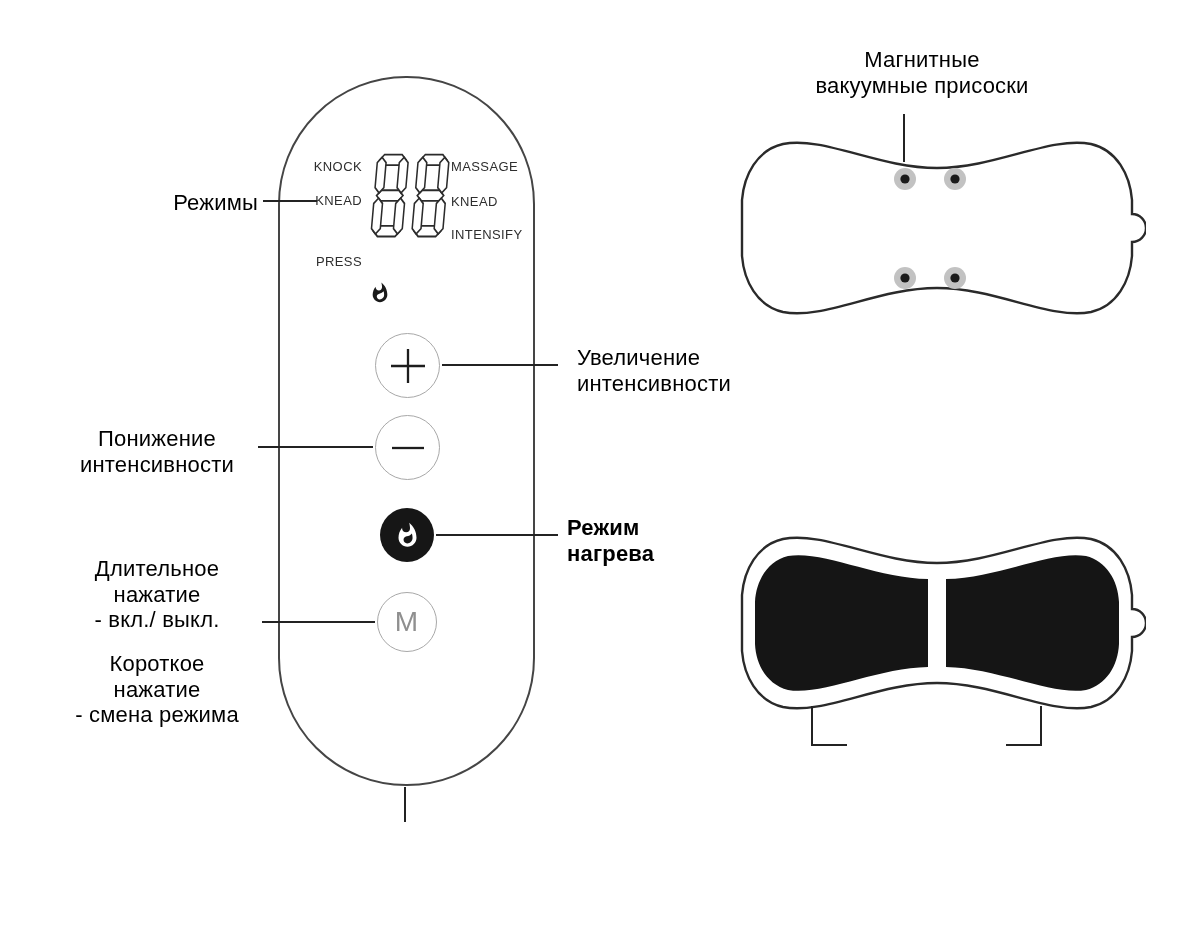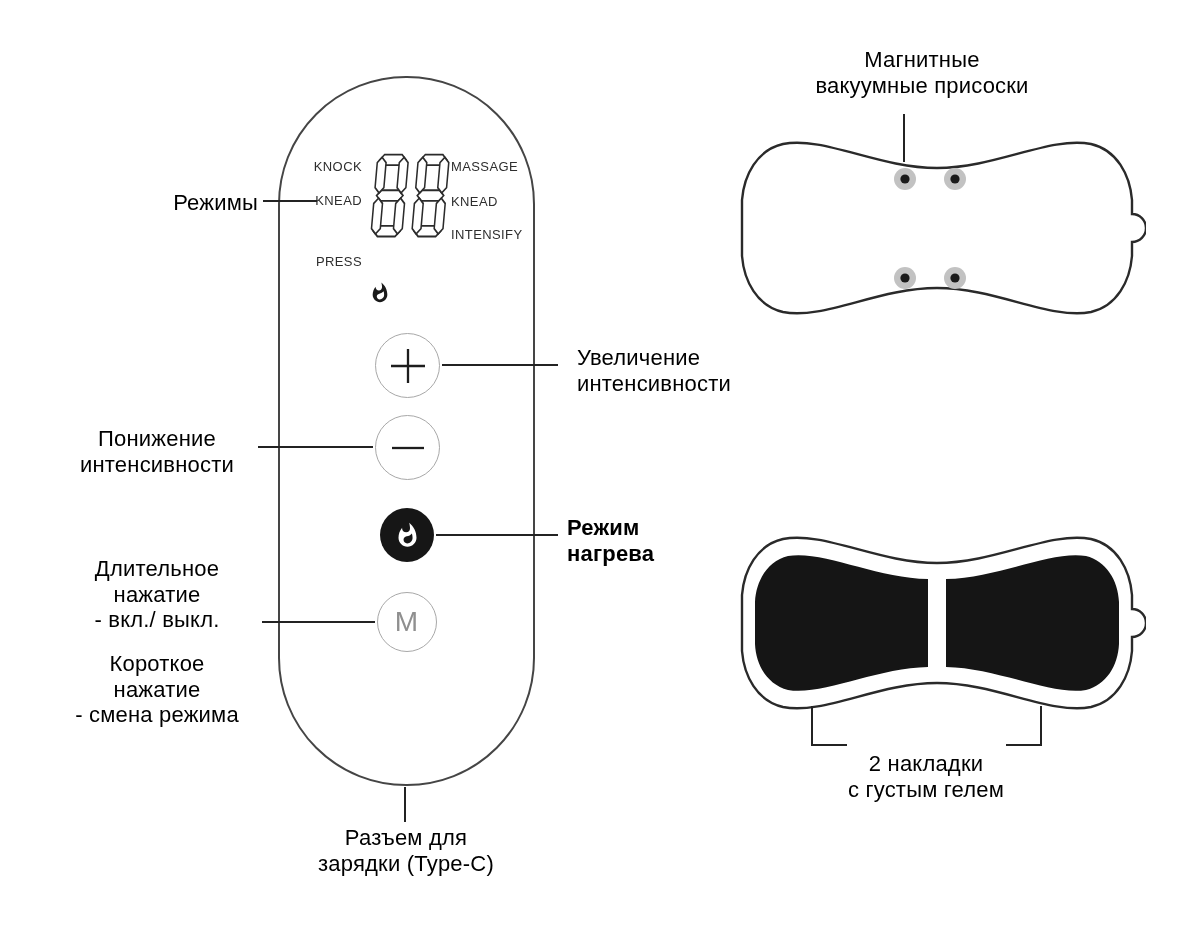--- a/index.html
+++ b/index.html
@@ -109,22 +109,20 @@
   <div class="label center" style="left:37px;top:426px;width:240px;">Понижение
 интенсивности</div>
   <div class="label" style="left:567px;top:515px;font-weight:bold;">Режим
 нагрева</div>
   <div class="label center" style="left:37px;top:556px;width:240px;">Длительное
 нажатие
 - вкл./ выкл.</div>
   <div class="label center" style="left:37px;top:651px;width:240px;">Короткое
 нажатие
 - смена режима</div>
-  <div class="label center" style="left:294px;top:825px;width:224px;">Разъем для
-зарядки (Type-C)</div>
 
   <div class="label center" style="left:786px;top:47px;width:272px;">Магнитные
 вакуумные присоски</div>
   <div class="vline" style="left:903px;top:114px;height:48px;"></div>
 
   <svg class="abs" style="left:728px;top:132px;" width="418" height="192" viewBox="0 0 418 192">
     <path d="M 55 12 C 96 4 150 36 209 36 C 268 36 322 4 363 12 C 389 18 402 43 404 68 L 404 82 A 14 14 0 0 1 404 110 L 404 124 C 402 149 389 174 363 180 C 322 188 268 156 209 156 C 150 156 96 188 55 180 C 29 174 16 149 14 124 L 14 68 C 16 43 29 18 55 12 Z" fill="#ffffff" stroke="#2a2a2a" stroke-width="2.4"></path>
     <g>
       <circle cx="177" cy="47" r="11" fill="#c2c2c2"></circle>
         <circle cx="177" cy="47" r="4.6" fill="#1b1b1b"></circle>
@@ -140,16 +138,14 @@
   <svg class="abs" style="left:728px;top:527px;" width="418" height="192" viewBox="0 0 418 192">
     <path d="M 55 12 C 96 4 150 36 209 36 C 268 36 322 4 363 12 C 389 18 402 43 404 68 L 404 82 A 14 14 0 0 1 404 110 L 404 124 C 402 149 389 174 363 180 C 322 188 268 156 209 156 C 150 156 96 188 55 180 C 29 174 16 149 14 124 L 14 68 C 16 43 29 18 55 12 Z" fill="#ffffff" stroke="#2a2a2a" stroke-width="2.4"></path>
     <path d="M 60 29 C 94 23 148 51 200 52 L 200 140 C 148 141 94 169 60 163 C 40 158 28 139 27 117 L 27 75 C 28 53 40 34 60 29 Z" fill="#151515"></path>
     <path d="M 358 29 C 324 23 270 51 218 52 L 218 140 C 270 141 324 169 358 163 C 378 158 390 139 391 117 L 391 75 C 390 53 378 34 358 29 Z" fill="#151515"></path>
   </svg>
 
   <div class="vline" style="left:811px;top:706px;height:40px;"></div>
   <div class="vline" style="left:1040px;top:706px;height:40px;"></div>
   <div class="hline" style="left:811px;top:744px;width:36px;"></div>
   <div class="hline" style="left:1006px;top:744px;width:36px;"></div>
-  <div class="label center" style="left:789px;top:751px;width:274px;">2 накладки
-с густым гелем</div>
 
 </div>
 
 </body></html>

